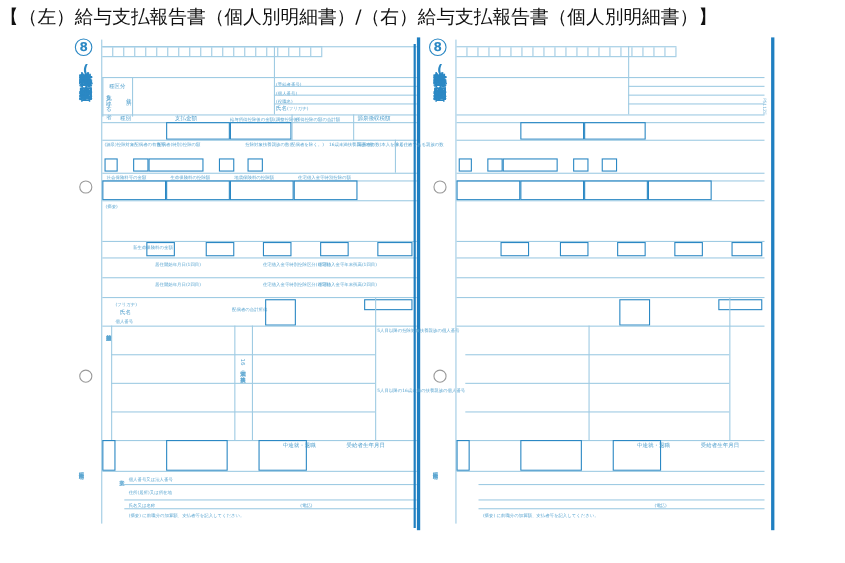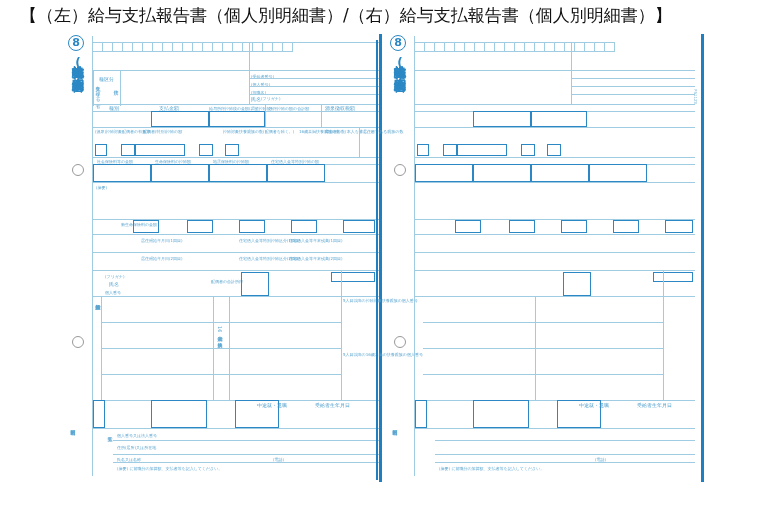--- a/index.html
+++ b/index.html
@@ -1,19 +1,19 @@
 <!DOCTYPE html>
 <html><head>
 <meta charset="utf-8">
 <style>
   * { box-sizing: border-box; margin: 0; padding: 0; }
   html, body { width: 768px; height: 512px; background: #ffffff; overflow: hidden; }
   body { position: relative; font-family: "DejaVu Sans", sans-serif; color: #3a8fc0; }
   .title {
-    position: absolute; left: 20px; top: 4px; font-size: 17px; color: #111;
+    position: absolute; left: 0; top: 4px; font-size: 17px; color: #111;
     font-family: "DejaVu Sans", sans-serif; letter-spacing: 0px; white-space: nowrap;
   }
   .form { position: absolute; top: 34px; width: 318px; height: 448px; }
   .form.left { left: 64px; }
   .form.right { left: 386px; }
   .edge { position: absolute; top: 0; right: 0; width: 3px; height: 448px; background: #1f7fc1; }
   .edge-left { position: absolute; top: 6px; left: -10px; width: 2px; height: 440px; background: #1f7fc1; }
   .circle8 {
     position: absolute; left: 4px; top: 1px; width: 16px; height: 16px; border: 1.5px solid #2b88c4;
     border-radius: 50%; font-size: 11px; line-height: 13px; text-align: center; color: #2b88c4; font-weight: bold;

